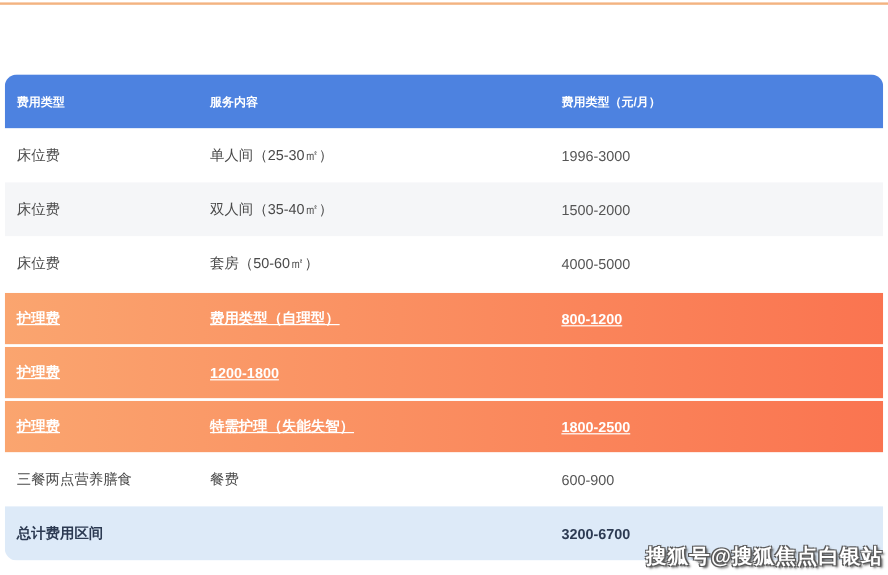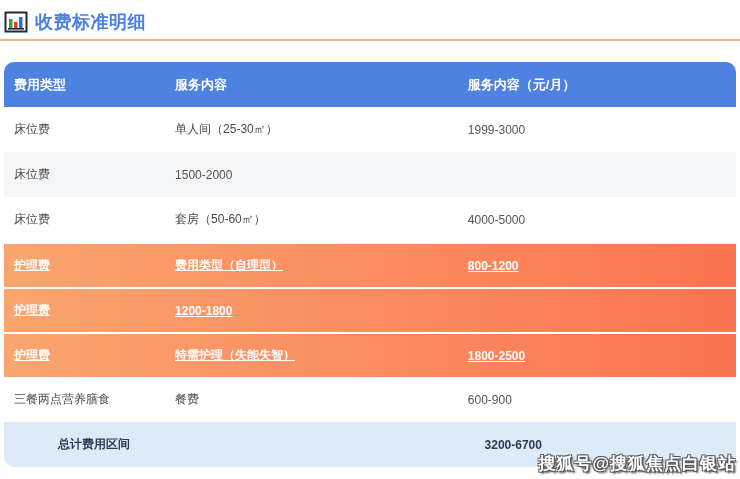--- a/index.html
+++ b/index.html
@@ -52,37 +52,36 @@
     align-items: center;
   }
   .td, .th {
     padding-left: 10px;
     white-space: nowrap;
   }
   .thead {
     background: #4d82e0;
     color: #ffffff;
     font-weight: bold;
-    font-size: 13px;
+    font-size: 10px;
   }
   .tr.plain { background: #ffffff; color: #4a4a4a; }
   .tr.alt   { background: #f5f6f8; color: #4a4a4a; }
   .tr.highlight {
     background: linear-gradient(90deg, #faa56f 0%, #fa7450 100%);
     color: #ffffff;
     font-weight: bold;
     border-top: 2px solid #ffffff;
     height: 43px;
     text-decoration: underline;
   }
   .tr.total {
     background: #ddeaf8;
     color: #2c3a52;
     font-weight: bold;
-    padding-left: 44px;
   }
   .col-price { color: inherit; }
   .tr.plain .col-price, .tr.alt .col-price { color: #555555; }
   
   .watermark {
     position: absolute;
     right: 4px;
     bottom: 4px;
     font-size: 17px;
     font-weight: bold;
@@ -94,49 +93,38 @@
       -1px  1px 0 #5a5a5a,
        1px  1px 0 #5a5a5a,
        2px  2px 2px #444444;
   }
 </style>
 </head>
 <body>
 
 <div class="page">
 
-  <div class="title-bar">
-    <span style="display:inline-flex;">
-      <svg width="24" height="24" viewBox="0 0 24 24">
-        <rect x="1.5" y="2.5" width="21" height="19" fill="#ffffff" stroke="#222a3a" stroke-width="2"></rect>
-        <rect x="5" y="9" width="3.5" height="9" fill="#3aa33a"></rect>
-        <rect x="10" y="12" width="3.5" height="6" fill="#e03b2f"></rect>
-        <rect x="15" y="7" width="3.5" height="11" fill="#2f6fe0"></rect>
-        <rect x="4" y="18" width="16" height="1.6" fill="#222a3a"></rect>
-      </svg>
-    </span>
-    <span class="title-text">收费标准明细</span>
-  </div>
   <div class="title-underline"></div>
 
   <div class="fee-table">
     <div class="tr thead">
       <div class="th">费用类型</div>
       <div class="th">服务内容</div>
-      <div class="th">服务内容（元/月）</div>
+      <div class="th">费用类型（元/月）</div>
     </div>
     <div id="rows-container">
   <div class="tr plain">
     <div class="td col-type">床位费</div>
     <div class="td col-service">单人间（25-30㎡）</div>
-    <div class="td col-price">1999-3000</div>
+    <div class="td col-price">1996-3000</div>
   </div>
 
   <div class="tr alt">
     <div class="td col-type">床位费</div>
+    <div class="td col-service">双人间（35-40㎡）</div>
     <div class="td col-price">1500-2000</div>
   </div>
 
   <div class="tr plain">
     <div class="td col-type">床位费</div>
     <div class="td col-service">套房（50-60㎡）</div>
     <div class="td col-price">4000-5000</div>
   </div>
 
   <div class="tr highlight">

